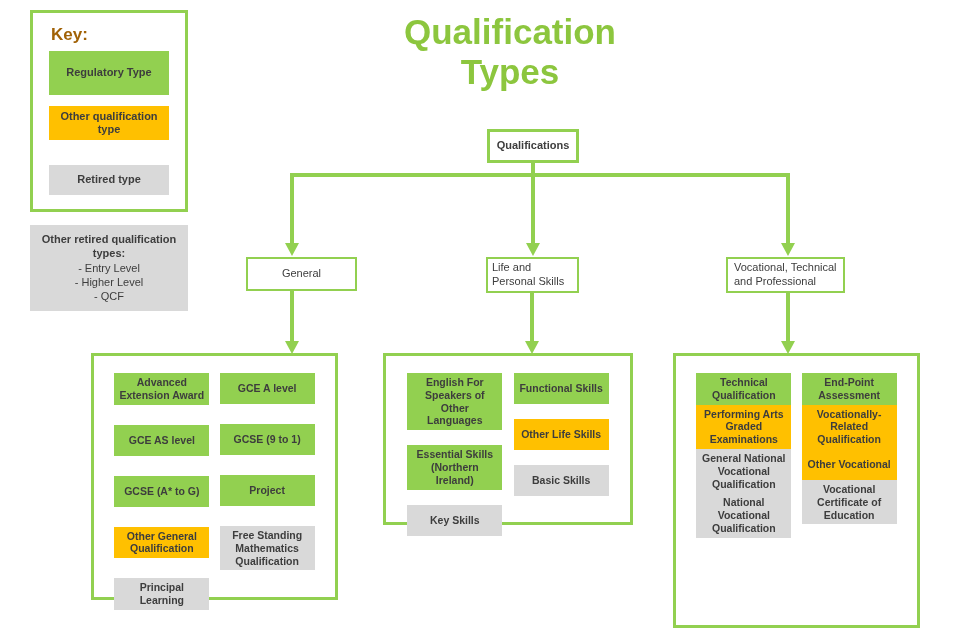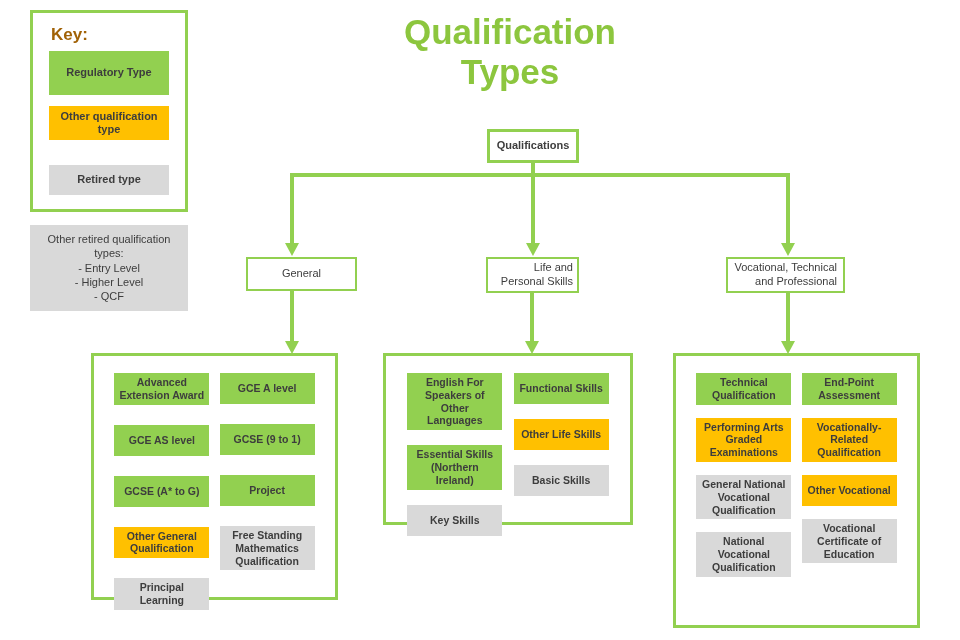--- a/index.html
+++ b/index.html
@@ -24,31 +24,31 @@
   }
   #key-item-0{top:38px;height:44px;}
   #key-item-1{top:93px;height:34px;}
   #key-item-2{top:152px;height:30px;}
 
   
   #retired-note{
     left:30px;top:225px;width:158px;background:#d9d9d9;box-sizing:border-box;
     padding:7px 4px 8px 4px;text-align:center;font-size:11px;line-height:1.3;
   }
-  #retired-heading{font-weight:400;}
+  #retired-heading{font-weight:700;}
 
   
   .t-regulatory{background:#92d050;}
   .t-other{background:#ffc000;}
   .t-retired{background:#d9d9d9;}
 
   
   .node{
     background:#fff;border:2px solid #92d050;display:flex;align-items:center;justify-content:center;
-    text-align:right;font-size:11px;line-height:1.25;box-sizing:border-box;
+    text-align:left;font-size:11px;line-height:1.25;box-sizing:border-box;
   }
   #root-box{left:487px;top:129px;width:92px;height:34px;border-width:3px;}
   #branch-box-0{left:246px;top:257px;width:111px;height:34px;}
   #branch-box-1{left:486px;top:257px;width:93px;height:36px;padding:1px 4px;}
   #branch-box-2{left:726px;top:257px;width:119px;height:36px;padding:1px 6px;}
 
   
   .line{background:#92d050;}
   .arrow-down{
     width:0;height:0;border-left:7px solid transparent;border-right:7px solid transparent;
@@ -60,21 +60,21 @@
     border:3px solid #92d050;background:#fff;box-sizing:border-box;
     display:flex;justify-content:space-evenly;align-items:flex-start;
     padding:17px 10px;
   }
   #container-0{left:91px;top:353px;width:247px;height:247px;}
   #container-1{left:383px;top:353px;width:250px;height:172px;}
   #container-2{left:673px;top:353px;width:247px;height:275px;}
   .col{display:flex;flex-direction:column;align-items:center;}
   #container-0 .col{gap:20px;}
   #container-1 .col{gap:15px;}
-  #container-2 .col{gap:13px;}
+  #container-2 .col{}
   .qbox{
     width:95px;min-height:31px;display:flex;align-items:center;justify-content:center;
     text-align:center;font-size:10.5px;font-weight:600;line-height:1.22;
     padding:3px 5px;box-sizing:border-box;color:#3d3d3d;
   }
 </style>
 </head>
 <body>
 
 <div id="canvas">

